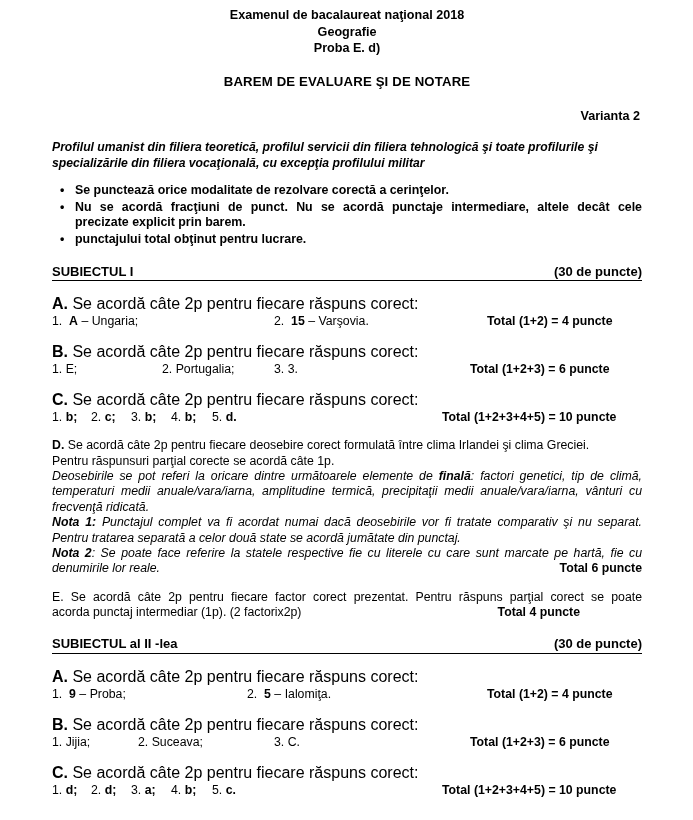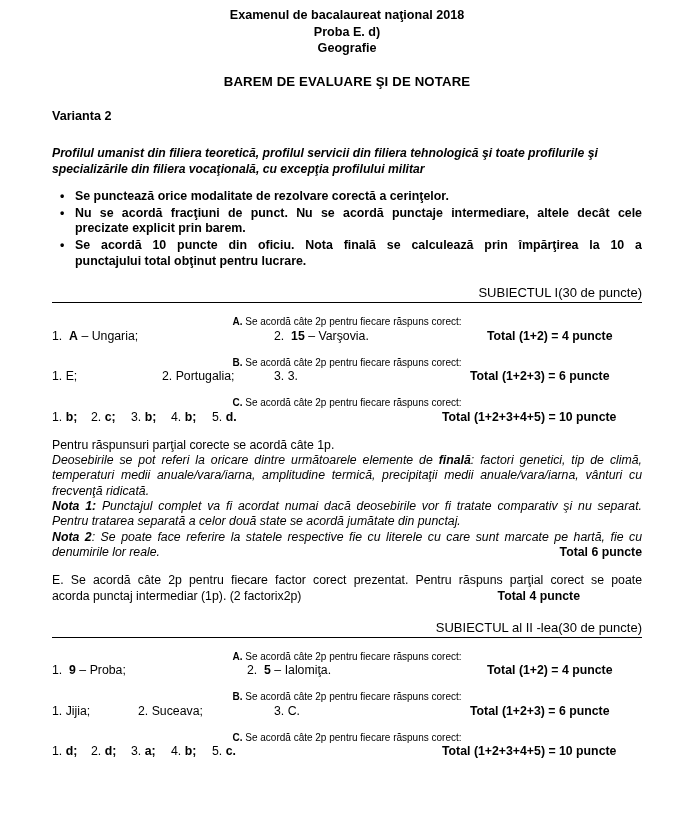--- a/index.html
+++ b/index.html
@@ -43,33 +43,34 @@
 
   .barem-title {
     text-align: center;
     font-weight: bold;
     font-size: 13.2px;
     margin-top: 17px;
     letter-spacing: 0.15px;
   }
 
   .varianta {
+    text-align: right;
     font-weight: bold;
     font-size: 12.6px;
     margin-top: 19px;
     padding-right: 2px;
   }
 
   
   .profil {
     font-style: italic;
     font-weight: bold;
     font-size: 12.2px;
     text-align: justify;
-    margin-top: 22px;
+    margin-top: 16px;
     line-height: 1.26;
   }
   .profil .last { text-align: left; }
 
   
   .rules {
     margin-top: 12px;
     font-weight: bold;
     font-size: 12.4px;
   }
@@ -90,37 +91,36 @@
     flex: 1 1 auto;
     text-align: justify;
     line-height: 1.26;
   }
   .rule-text .nojust { text-align: left; }
 
   
   .subject-head {
     margin-top: 16px;
     display: flex;
-    justify-content: flex-end;
+    justify-content: space-between;
     align-items: baseline;
-    font-weight: normal;
+    font-weight: bold;
     font-size: 13px;
     border-bottom: 1.6px solid #000;
     padding-bottom: 1px;
     width: 100%;
   }
   .subject-head .left  { white-space: nowrap; }
   .subject-head .right { white-space: nowrap; }
 
   
   .block { margin-top: 13px; }
   .lead {
-    font-size: 10px;
+    font-size: 16px;
     line-height: 1.25;
-    text-align: center;
   }
   .lead b { font-weight: bold; }
 
   .ansrow {
     position: relative;
     font-size: 12.3px;
     line-height: 1.25;
     min-height: 15px;
   }
   .ansrow .item {
@@ -158,22 +158,22 @@
   }
 </style>
 </head>
 <body>
 
 <div class="page">
 <div class="content">
 
   <div class="doc-header">
     <div>Examenul de bacalaureat naţional 2018</div>
+    <div>Geografie</div>
     <div>Proba E. d)</div>
-    <div>Geografie</div>
   </div>
 
   <div class="barem-title">BAREM DE EVALUARE ŞI DE NOTARE</div>
 
   <div class="varianta">Varianta 2</div>
 
   <div class="profil">
     <div>Profilul umanist din filiera teoretică, profilul servicii din filiera tehnologică şi toate profilurile şi</div>
     <div class="last">specializările din filiera vocaţională, cu excepţia profilului militar</div>
   </div>
@@ -191,21 +191,20 @@
       <div class="rule-bullet">•</div>
       <div class="rule-text">
         <div style="text-align:justify;text-align-last:justify;">Nu se acordă fracţiuni de punct. Nu se acordă punctaje intermediare, altele decât cele</div>
         <div class="nojust">precizate explicit prin barem.</div>
       </div>
     </div>
 
     <div class="rule-row">
       <div class="rule-bullet">•</div>
       <div class="rule-text">
-        <div style="text-align:justify;text-align-last:justify;">Se acordă 10 puncte din oficiu. Nota finală se calculează prin împărţirea la 10 a</div>
         <div class="nojust">punctajului total obţinut pentru lucrare.</div>
       </div>
     </div>
 
   </div>
 
   <div class="subject-head">
     <span class="left">SUBIECTUL I</span>
     <span class="right">(30 de puncte)</span>
   </div>
@@ -235,20 +234,21 @@
       <span class="item" style="left:0px;"><span>1.</span> <b>b;</b></span>
       <span class="item" style="left:39px;"><span>2.</span> <b>c;</b></span>
       <span class="item" style="left:79px;"><span>3.</span> <b>b;</b></span>
       <span class="item" style="left:119px;"><span>4.</span> <b>b;</b></span>
       <span class="item" style="left:160px;"><span>5.</span> <b>d.</b></span>
       <span class="total" style="left:390px;">Total (1+2+3+4+5) = 10 puncte</span>
     </div>
   </div>
 
   <div class="block">
+    <div class="para" style="text-align:left;"><b>D.</b><span> Se acordă câte 2p pentru fiecare deosebire corect formulată între clima Irlandei şi clima Greciei.</span></div>
     <div class="para" style="text-align:left;">Pentru răspunsuri parţial corecte se acordă câte 1p.</div>
 
     <div class="para italic"><span>Deosebirile se pot referi la oricare dintre următoarele elemente de </span><b>finală</b><span>: factori genetici, tip de climă, temperaturi medii anuale/vara/iarna, amplitudine termică, precipitaţii medii anuale/vara/iarna, vânturi cu frecvenţă ridicată.</span></div>
 
     <div class="para italic"><b>Nota 1:</b><span> Punctajul complet va fi acordat numai dacă deosebirile vor fi tratate comparativ şi nu separat. Pentru tratarea separată a celor două state se acordă jumătate din punctaj.</span></div>
 
     <div class="para italic para-with-total"><b>Nota 2</b><span>: Se poate face referire la statele respective fie cu literele cu care sunt marcate pe hartă, fie cu denumirile lor reale.</span><span class="inline-total">Total 6 puncte</span></div>
   </div>
 
   <div class="block">

